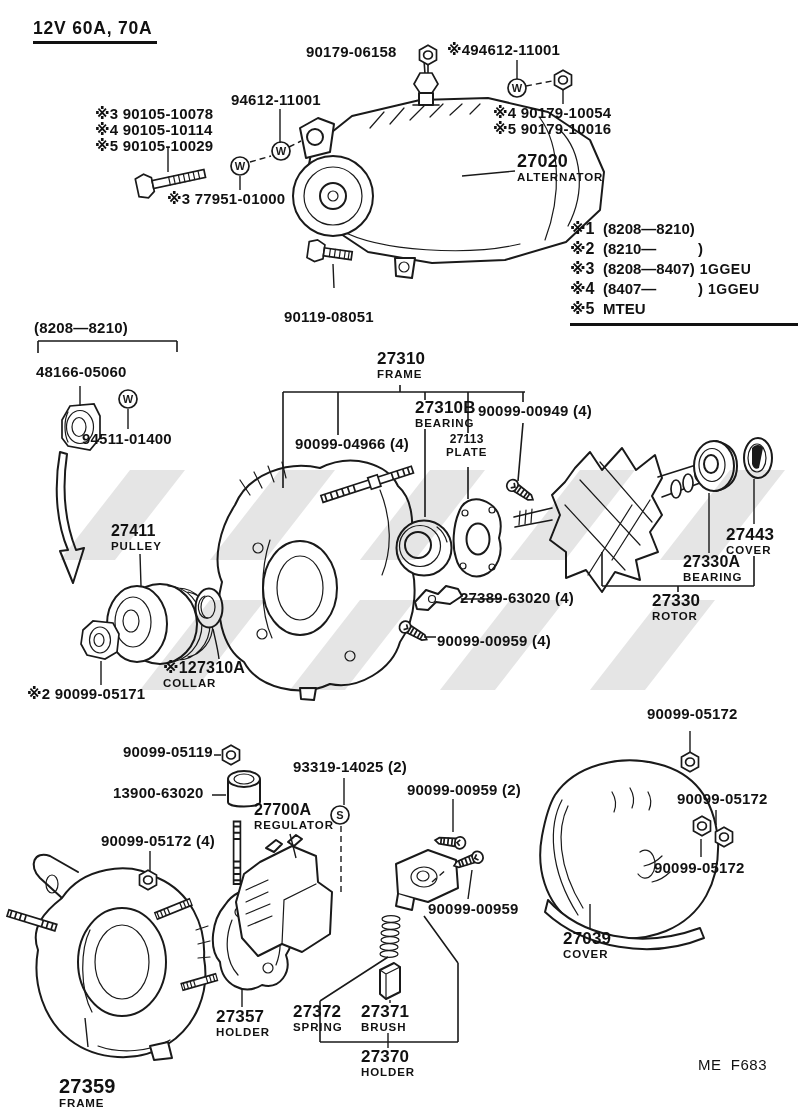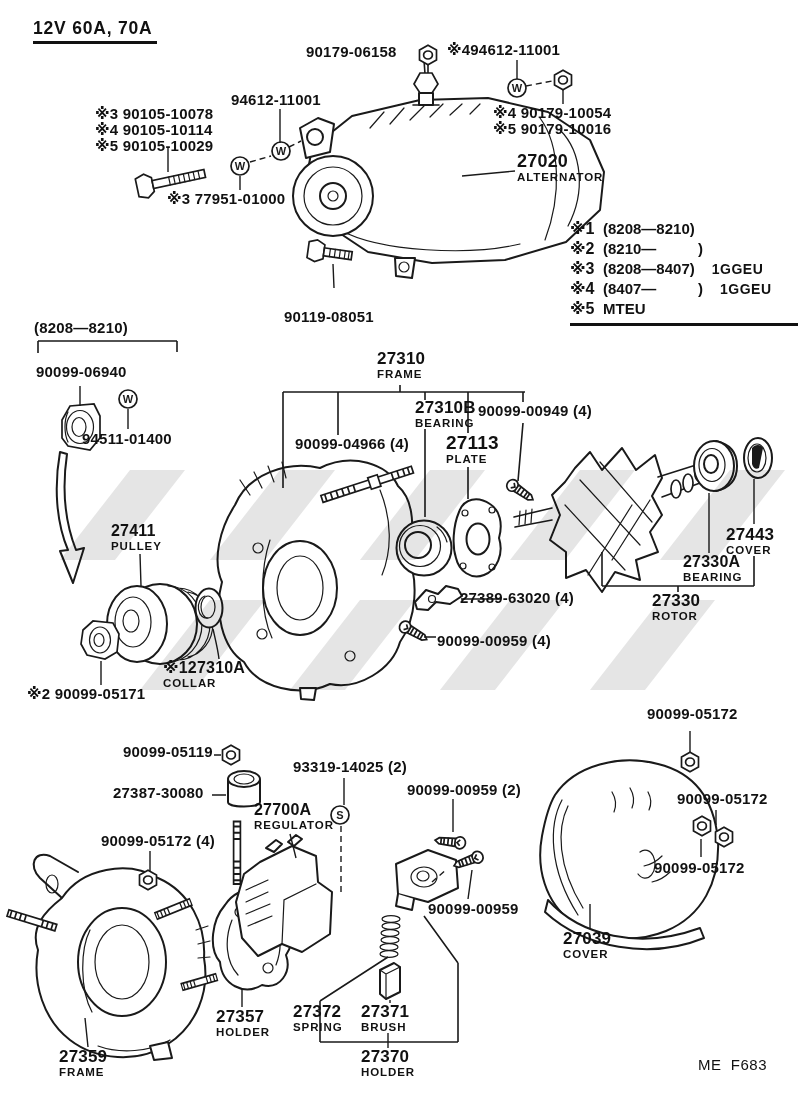--- a/index.html
+++ b/index.html
@@ -21,21 +21,21 @@
   .lbl .num{display:block;}
   .lbl .sub{display:block;font-size:11.5px;letter-spacing:.9px;margin-top:0px;}
   .title{position:absolute;left:33px;top:18px;font-size:17.5px;font-weight:bold;letter-spacing:.8px;
          border-bottom:3px solid #111;padding:0 4px 2px 0;}
   .footer{position:absolute;left:698px;top:1056px;font-size:15px;font-weight:normal;
           letter-spacing:.5px;white-space:pre;}
   #legend{position:absolute;left:570px;top:219px;width:228px;}
   .legrow{display:flex;align-items:baseline;height:20px;font-weight:bold;}
   .legmark{width:33px;font-size:16px;}
   .legtxt{font-size:15px;white-space:pre;}
-  .legsuf{font-size:14px;margin-left:17px;letter-spacing:.5px;}
+  .legsuf{font-size:14px;margin-left:5px;letter-spacing:.5px;}
   #legend .rule{border-top:3px solid #111;margin-top:4px;width:228px;}
 </style>
 </head>
 <body>
 
 <div id="canvas">
 
 <svg width="800" height="1114" viewBox="0 0 800 1114">
   <defs>
     <g id="nutS">
@@ -365,41 +365,41 @@
       <div class="lbl" style="left: 493px; top: 121px;">
         <span class="num" style="font-size: 15px;">※5 90179-10016</span>
       </div>
       <div class="lbl" style="left: 284px; top: 289px;">
         <span class="num" style="font-size: 15px; margin-top: 20px;">90119-08051</span>
       </div>
       <div class="lbl" style="left: 34px; top: 320px;">
         <span class="num" style="font-size: 15px;">(8208—8210)</span>
       </div>
       <div class="lbl" style="left: 36px; top: 364px;">
-        <span class="num" style="font-size: 15px;">90099-06940</span>
+        <span class="num" style="font-size: 15px;">48166-05060</span>
       </div>
       <div class="lbl" style="left: 82px; top: 431px;">
         <span class="num" style="font-size: 15px;">94511-01400</span>
       </div>
       <div class="lbl" style="left: 377px; top: 350px;">
         <span class="num" style="font-size: 17px;">27310</span>
         <span class="sub">FRAME</span>
       </div>
       <div class="lbl" style="left: 295px; top: 436px;">
         <span class="num" style="font-size: 15px;">90099-04966 (4)</span>
       </div>
       <div class="lbl" style="left: 399px; top: 399px; margin-left: 16px;">
         <span class="num" style="font-size: 17px;">27310B</span>
         <span class="sub">BEARING</span>
       </div>
       <div class="lbl" style="left: 478px; top: 403px;">
         <span class="num" style="font-size: 15px;">90099-00949 (4)</span>
       </div>
       <div class="lbl" style="left: 446px; top: 433px;">
-        <span class="num" style="font-size: 19px;">27113</span>
+        <span class="num" style="font-size: 12px; text-align: center;">27113</span>
         <span class="sub">PLATE</span>
       </div>
       <div class="lbl" style="left: 111px; top: 523px;">
         <span class="num" style="font-size: 16px;">27411</span>
         <span class="sub">PULLEY</span>
       </div>
       <div class="lbl" style="left: 726px; top: 526px;">
         <span class="num" style="font-size: 17px;">27443</span>
         <span class="sub">COVER</span>
       </div>
@@ -427,21 +427,21 @@
       <div class="lbl" style="left: 647px; top: 706px;">
         <span class="num" style="font-size: 15px;">90099-05172</span>
       </div>
       <div class="lbl" style="left: 123px; top: 744px;">
         <span class="num" style="font-size: 15px;">90099-05119</span>
       </div>
       <div class="lbl" style="left: 293px; top: 759px;">
         <span class="num" style="font-size: 15px;">93319-14025 (2)</span>
       </div>
       <div class="lbl" style="left: 113px; top: 785px;">
-        <span class="num" style="font-size: 15px;">27387-30080</span>
+        <span class="num" style="font-size: 15px;">13900-63020</span>
       </div>
       <div class="lbl" style="left: 407px; top: 782px;">
         <span class="num" style="font-size: 15px;">90099-00959 (2)</span>
       </div>
       <div class="lbl" style="left: 677px; top: 791px;">
         <span class="num" style="font-size: 15px;">90099-05172</span>
       </div>
       <div class="lbl" style="left: 254px; top: 802px;">
         <span class="num" style="font-size: 16px;">27700A</span>
         <span class="sub">REGULATOR</span>
@@ -469,20 +469,20 @@
       </div>
       <div class="lbl" style="left: 361px; top: 1003px;">
         <span class="num" style="font-size: 17px;">27371</span>
         <span class="sub">BRUSH</span>
       </div>
       <div class="lbl" style="left: 361px; top: 1048px;">
         <span class="num" style="font-size: 17px;">27370</span>
         <span class="sub">HOLDER</span>
       </div>
       <div class="lbl" style="left: 59px; top: 1048px;">
-        <span class="num" style="font-size: 17px;">27359</span>
+        <span class="num" style="font-size: 20px; margin-top: 28px;">27359</span>
         <span class="sub">FRAME</span>
       </div>
     </div>
 
 <div class="footer">ME  F683</div>
 
 </div>
 
 </body></html>

